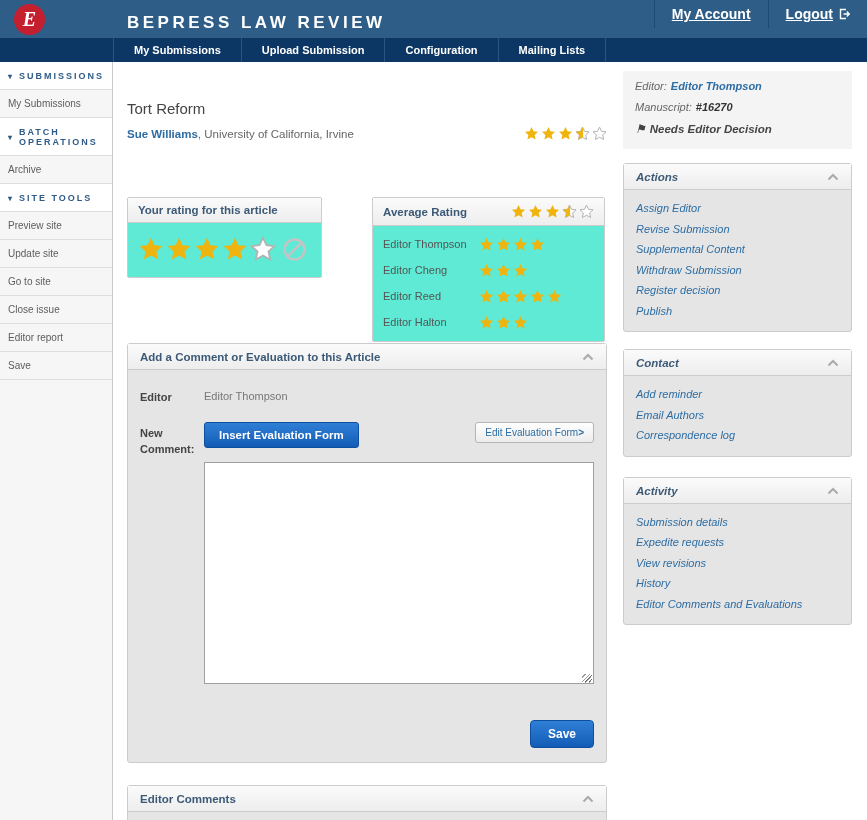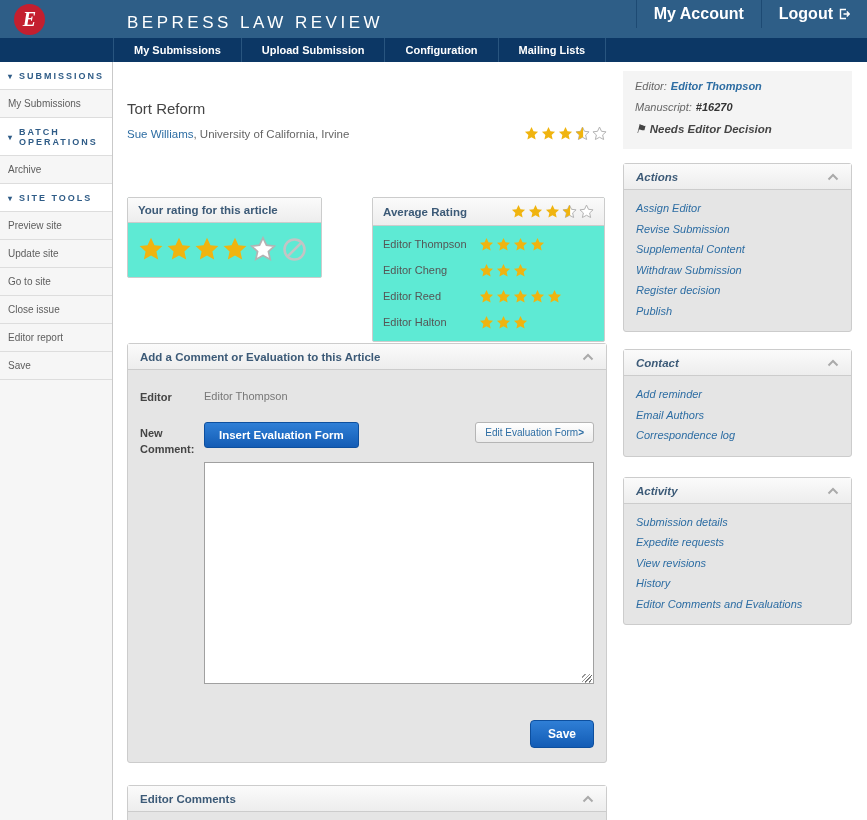--- a/index.html
+++ b/index.html
@@ -10,26 +10,26 @@
   }
   
   .top-header { position:absolute; top:0; left:0; right:0; height:38px; background:#2e5e87; }
   .logo {
     position:absolute; left:14px; top:4px; width:31px; height:31px; border-radius:50%;
     background:#c41f2f; color:#fff; display:flex; align-items:center; justify-content:center;
     font-size:20px; font-weight:bold; font-style:italic; font-family:"Liberation Serif", serif;
   }
   .app-title {
     position:absolute; left:127px; top:0; height:46px; display:flex; align-items:center;
-    color:#fff; font-size:17px; letter-spacing:3.5px; font-weight:normal;
+    color:#fff; font-size:17px; letter-spacing:3.5px; font-weight:bold;
   }
   .header-right { position:absolute; right:0; top:0; height:38px; display:flex; }
   .header-btn {
     display:flex; align-items:center; gap:5px; padding:0 17px; height:28px;
-    border-left:1px solid #1d4a73; color:#fff; font-size:16px; font-weight:bold; cursor:pointer;
+    border-left:1px solid #1d4a73; color:#fff; font-size:14px; font-weight:bold; cursor:pointer;text-decoration:underline;
   }
   
   .nav-bar { position:absolute; top:38px; left:0; right:0; height:24px; background:#0c3765; display:flex; padding-left:113px; }
   .nav-tab {
     display:flex; align-items:center; padding:0 20px; color:#fff; font-size:11px; font-weight:bold;
     border-left:1px solid #29557f; cursor:pointer;
   }
   .nav-tab:last-child { border-right:1px solid #29557f; }
   
   .sidebar { position:absolute; top:62px; left:0; bottom:0; width:113px; background:#f6f6f6; border-right:1px solid #c9c9c9; }
@@ -39,21 +39,21 @@
   }
   .side-caret { font-size:8px; color:#2f5c87; }
   .side-item { padding:8px 8px; font-size:10px; color:#5d5d5d; border-bottom:1px solid #ddd; cursor:pointer; }
   
   .content { position:absolute; top:62px; left:114px; right:0; bottom:0; background:#fff; }
   .main-col { position:absolute; left:13px; top:0; width:480px; }
   .right-col { position:absolute; left:509px; top:9px; width:229px;font-style:italic; }
   
   .article-title { margin-top:38px; font-size:15px; color:#444; }
   .byline { margin-top:9px; display:flex; align-items:center; font-size:11.5px; color:#666; }
-  .author-link { color:#2d6da3; font-weight:normal; cursor:pointer; text-decoration:none; }
+  .author-link { color:#2d6da3; font-weight:bold; cursor:pointer; text-decoration:none; }
   .byline-stars { margin-left:auto; display:flex; }
   
   .rating-row { position:relative; margin-top:56px; height:126px; }
   .box { border:1px solid #ccc; border-radius:2px; background:#5eead4; }
   .box-header {
     background:linear-gradient(#fbfbfb,#ededed); border-bottom:1px solid #ccc;
     padding:6px 10px; font-size:11.5px; font-weight:bold; color:#3c5a77;
     display:flex; align-items:center;
   }
   .your-rating-box { position:absolute; left:0; top:0; width:195px; }

